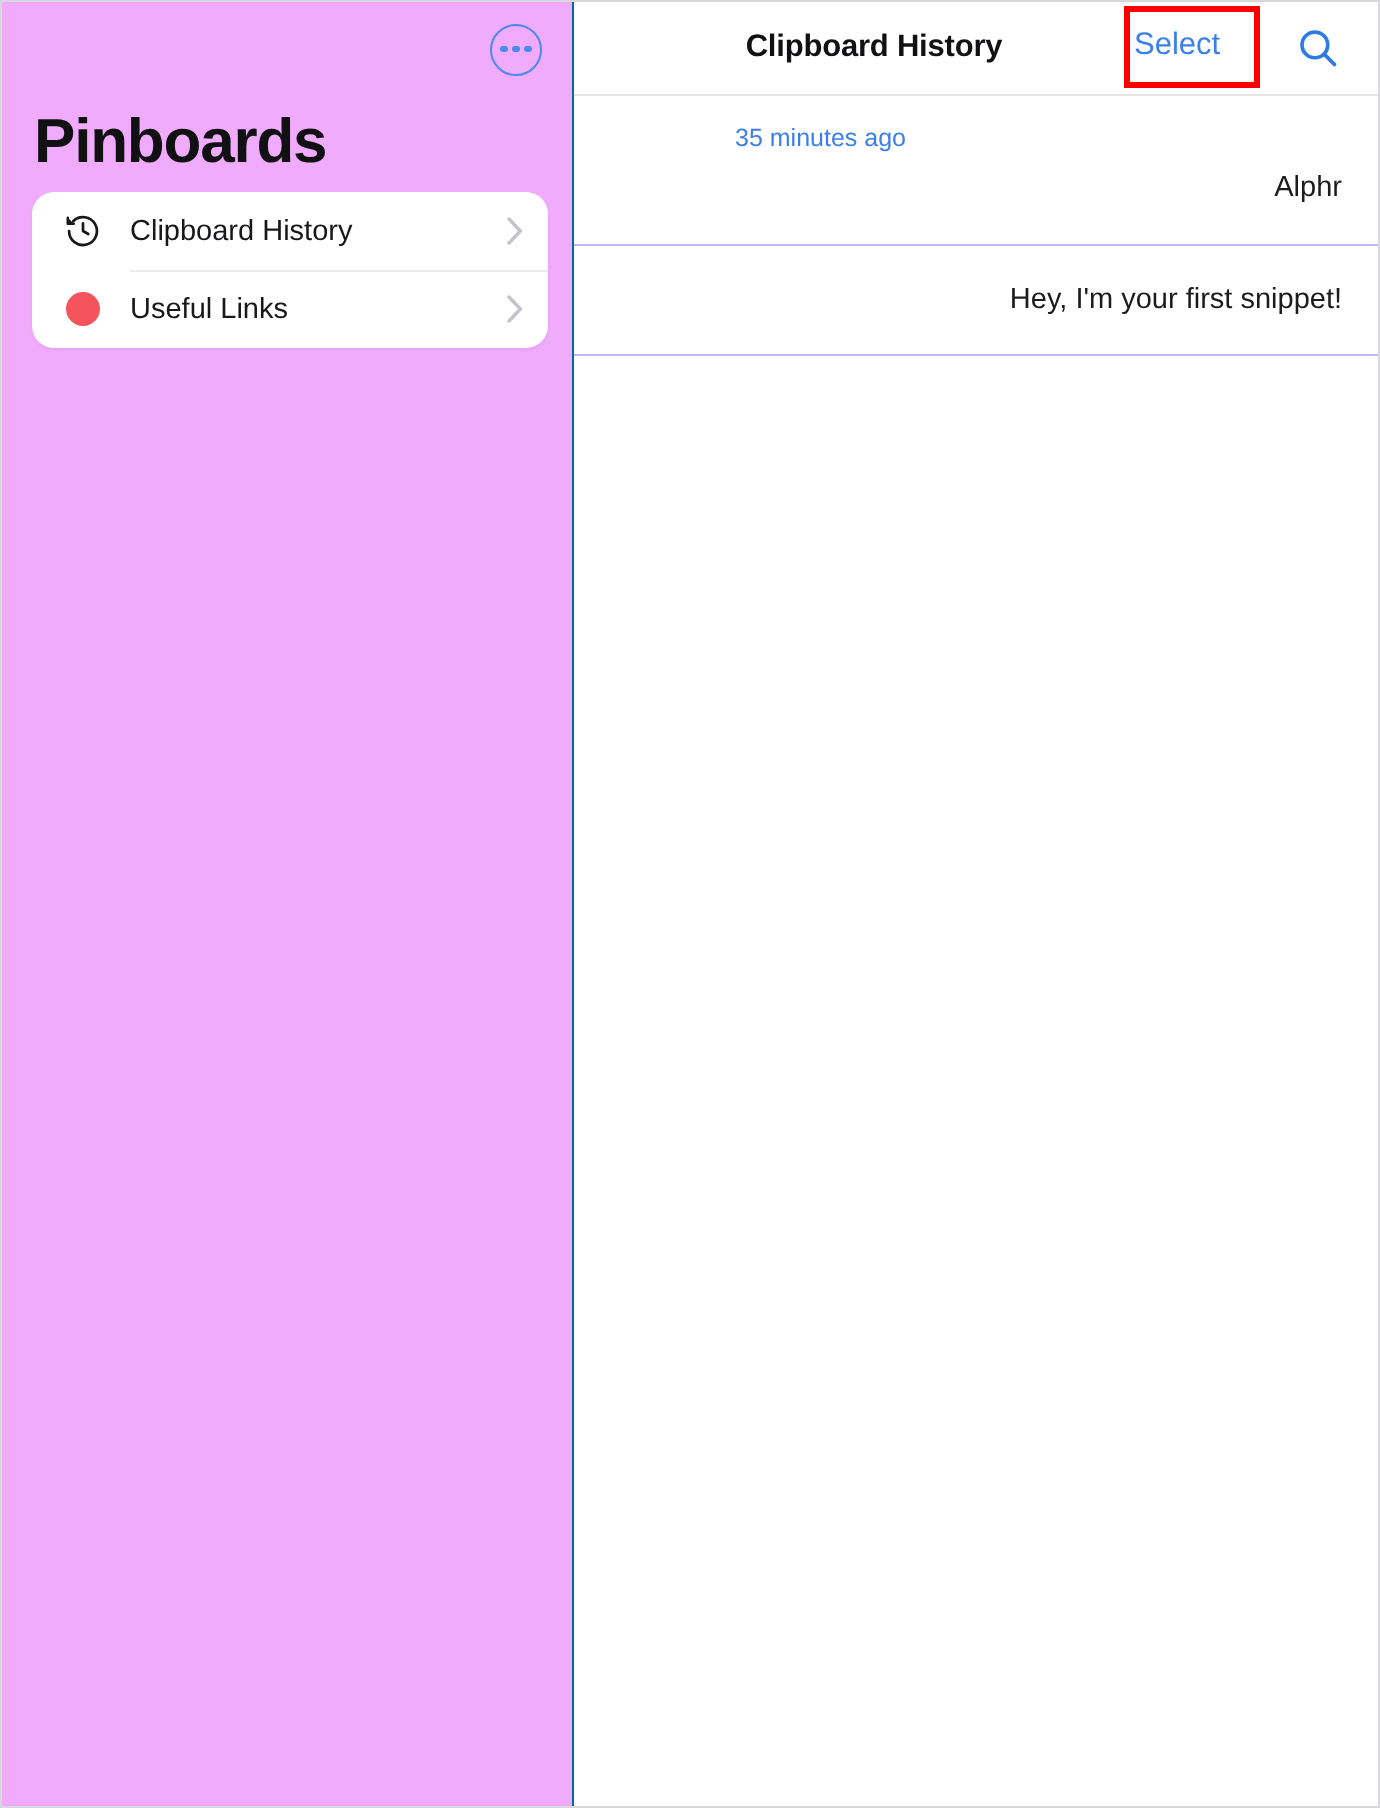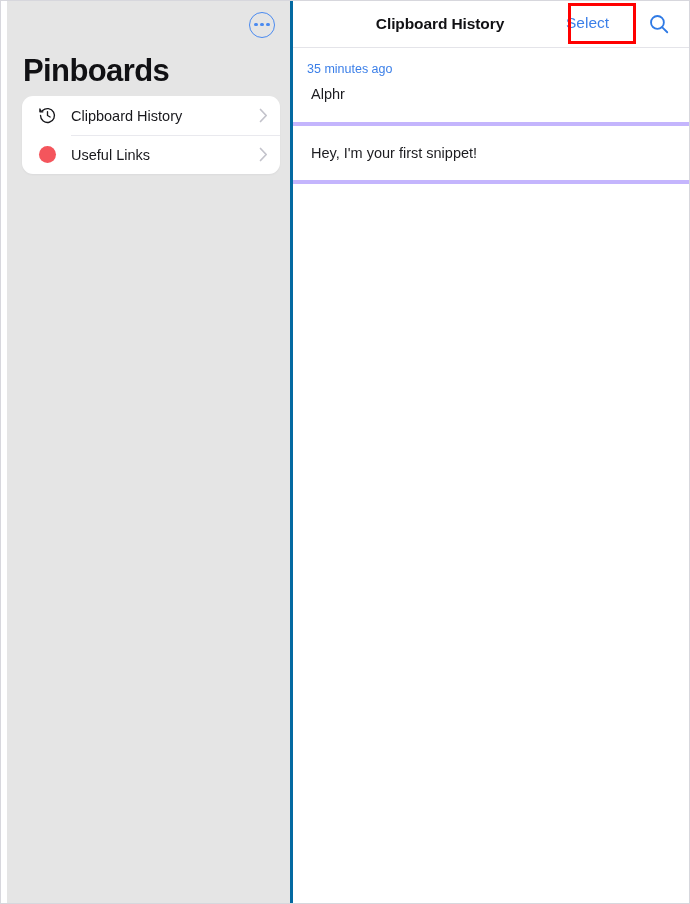--- a/index.html
+++ b/index.html
@@ -20,26 +20,25 @@
     border: 1px solid #d7d7dd;
     background: #ffffff;
     overflow: hidden;
     display: flex;
   }
 
   
   .sidebar {
     width: 286px;
     height: 100%;
-    background: #e5e5e5;
-    box-sizing: border-box;
-    border-right: 3px solid #0369a1;
+    background: #f0abfc;
+    box-sizing: border-box;
+    border-right: 1px solid #0369a1;
     position: relative;
     flex: 0 0 286px;
-    margin-left: 6px;
   }
 
   .sidebar-topbar {
     height: 47px;
     display: flex;
     align-items: center;
     justify-content: flex-end;
     padding-right: 15px;
     box-sizing: border-box;
   }
@@ -167,21 +166,21 @@
     font-size: 15.5px;
     font-weight: bold;
     color: #111114;
     letter-spacing: -0.1px;
     padding-right: 102px;
     box-sizing: border-box;
   }
 
   .select-btn {
     position: absolute;
-    left: 273px;
+    left: 280px;
     top: 13px;
     font-size: 15.5px;
     color: #3b7fe8;
     background: none;
     border: none;
     padding: 0;
     cursor: pointer;
     font-family: inherit;
     z-index: 3;
   }
@@ -216,23 +215,24 @@
   }
 
   
   .snippet-list {
     flex: 1 1 auto;
     overflow: hidden;
   }
 
   .snippet {
     padding: 14px 14px 13px 14px;
-    border-bottom: 4px solid #c4b5fd;
-    box-sizing: border-box;
-    cursor: pointer;
+    border-bottom: 1px solid #c4b5fd;
+    box-sizing: border-box;
+    cursor: pointer;
+    text-align: right;
   }
 
   .snippet-meta {
     display: flex;
     align-items: baseline;
     margin-bottom: 9px;
   }
 
   .snippet-time {
     font-size: 12.5px;

